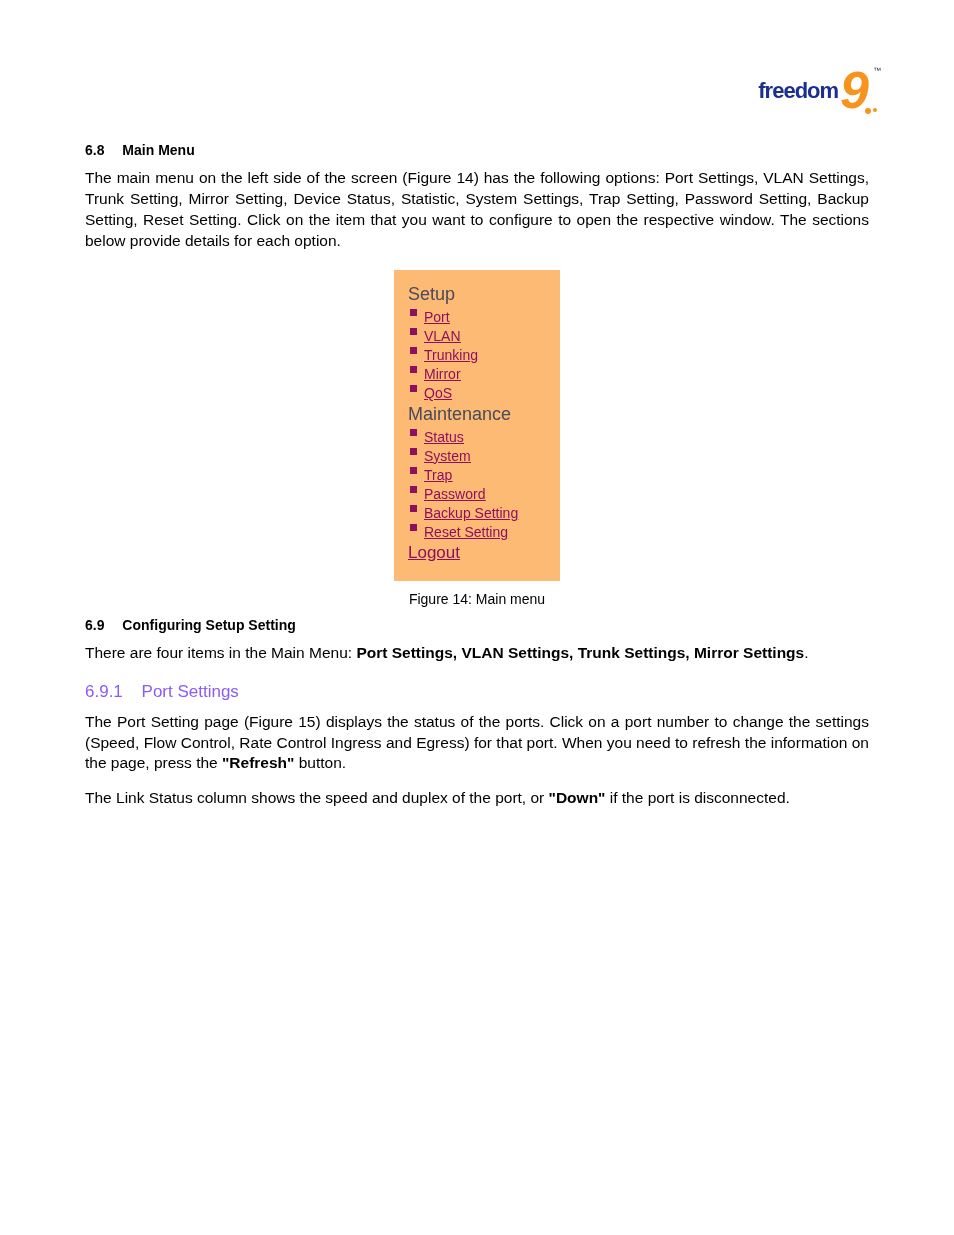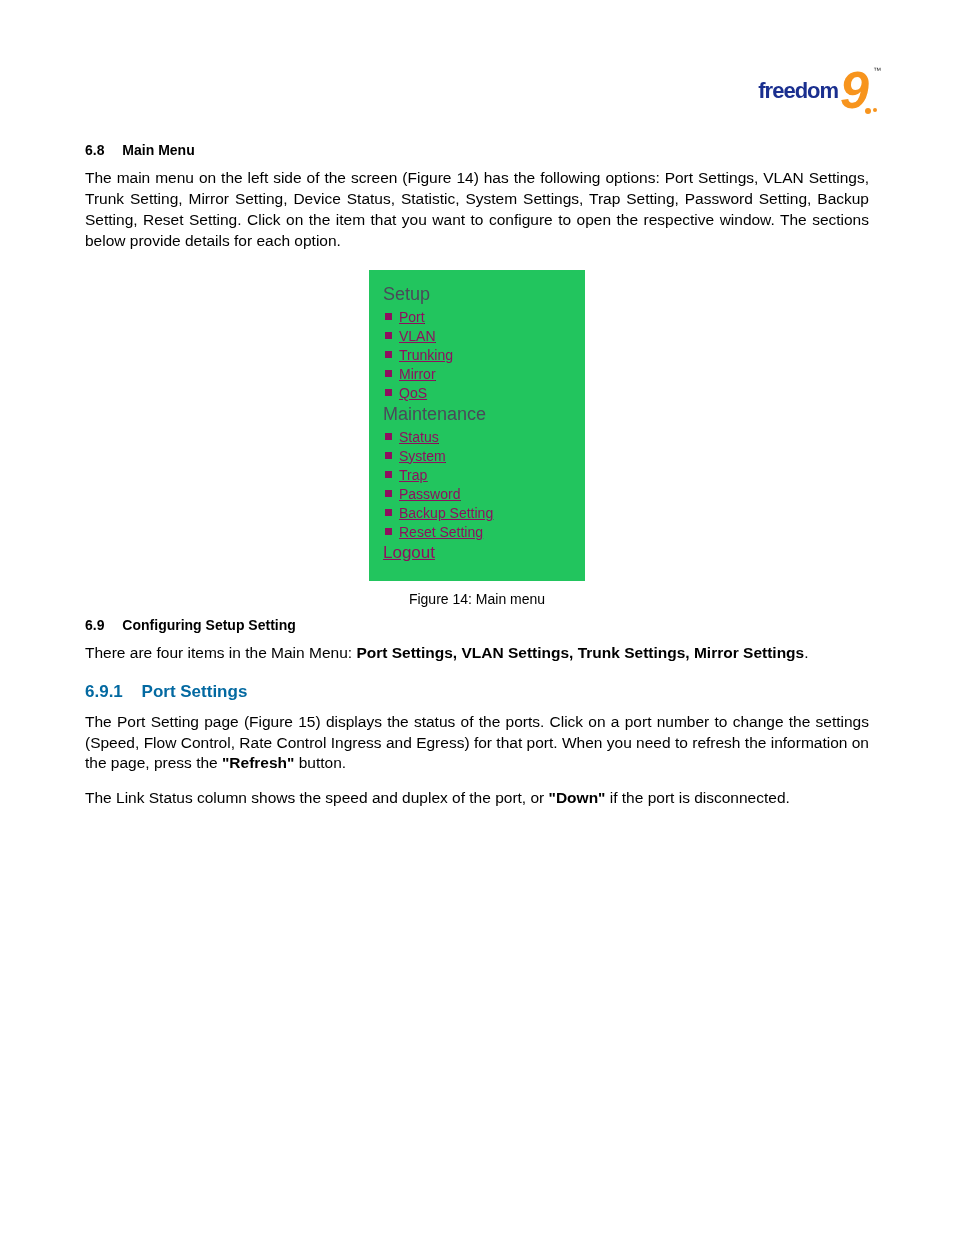--- a/index.html
+++ b/index.html
@@ -69,22 +69,22 @@
       margin-top: 72px;
     }
     h2 {
       font-size: 14px;
       font-weight: bold;
       color: #000;
       margin-bottom: 10px;
     }
     h3 {
       font-size: 17px;
-      font-weight: bold;
-      color: #0369a1;
+      font-weight: normal;
+      color: #8b5cf6;
       margin-top: 18px;
       margin-bottom: 10px;
     }
     .section-number {
       margin-right: 14px;
     }
     .para {
       font-size: 15.5px;
       line-height: 1.35;
       color: #000;
@@ -95,34 +95,34 @@
       font-weight: bold;
     }
     .menu-figure {
       display: flex;
       flex-direction: column;
       align-items: center;
       margin-top: 18px;
       margin-bottom: 10px;
     }
     .menu-panel {
-      background: #22c55e;
-      width: 216px;
+      background: #fdba74;
+      width: 166px;
       padding: 12px 20px 18px 14px;
     }
     .menu-header {
       font-family: Verdana, Arial, sans-serif;
       font-size: 18px;
       color: #4a4a5a;
       margin-bottom: 4px;
       margin-top: 2px;
     }
     .menu-item {
       display: flex;
-      align-items: center;
+      align-items: flex-start;
       margin: 3px 0;
       padding-left: 2px;
       text-decoration: underline;
     }
     .menu-bullet {
       width: 7px;
       height: 7px;
       background: #8f0f5f;
       margin-right: 7px;
       flex-shrink: 0;

